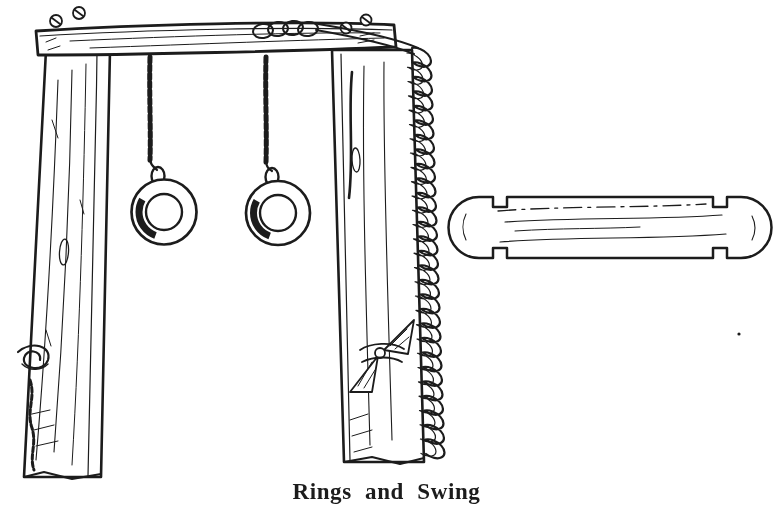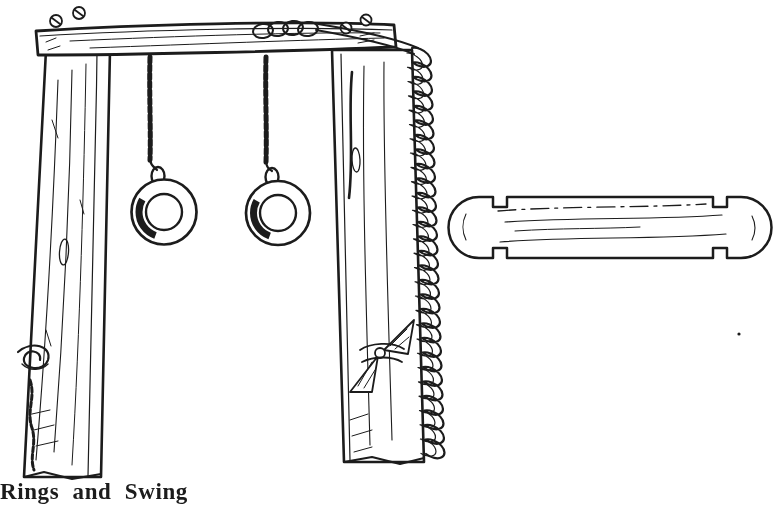--- a/index.html
+++ b/index.html
@@ -4,21 +4,21 @@
 <style>
   html,body{margin:0;padding:0}
   body{
     width:773px;height:527px;overflow:hidden;position:relative;
     background:var(--paper,#ffffff);
     font-family:"Liberation Serif", serif;
   }
   .stage{position:relative;width:773px;height:527px;background:var(--paper,#ffffff)}
   svg.drawing{position:absolute;left:0;top:0;color:var(--ink,#1c1c1c)}
   .caption{
-    position:absolute;left:0;right:0;top:479px;text-align:left;
+    position:absolute;left:0;right:0;top:479px;text-align:center;
     font-weight:700;font-size:23px;letter-spacing:.6px;word-spacing:7px;
     color:var(--ink,#1c1c1c);
   }
 </style>
 </head>
 <body>
 
 <div class="stage">
 
   <svg class="drawing" width="773" height="527" viewBox="0 0 773 527" role="img" aria-label="Pen-and-ink book illustration: a wooden frame with two gymnastic rings hanging on ropes, a rope coiled down the right post, and a separate wooden swing-seat board with notched ends at the right">

